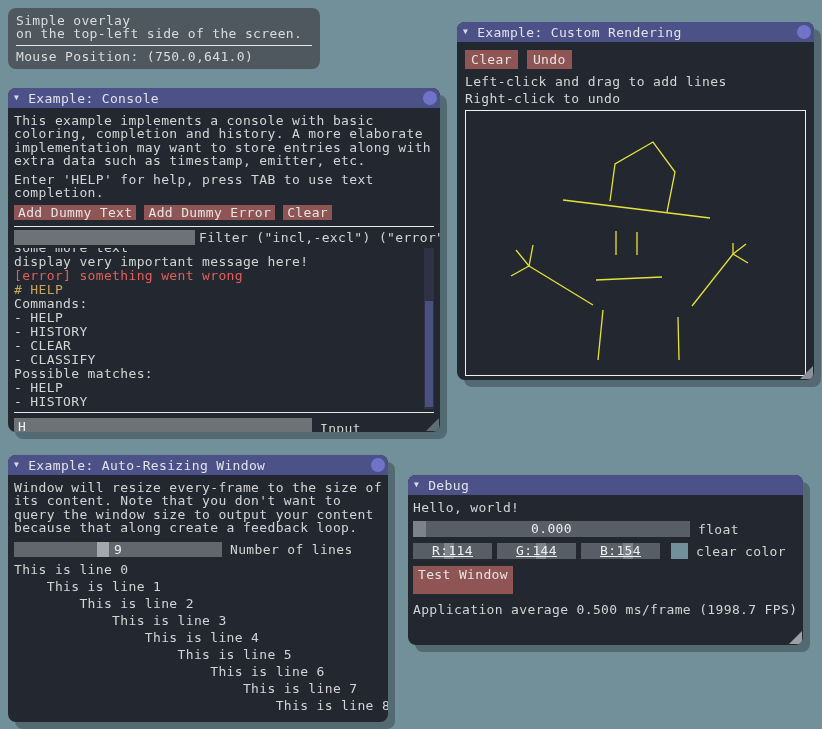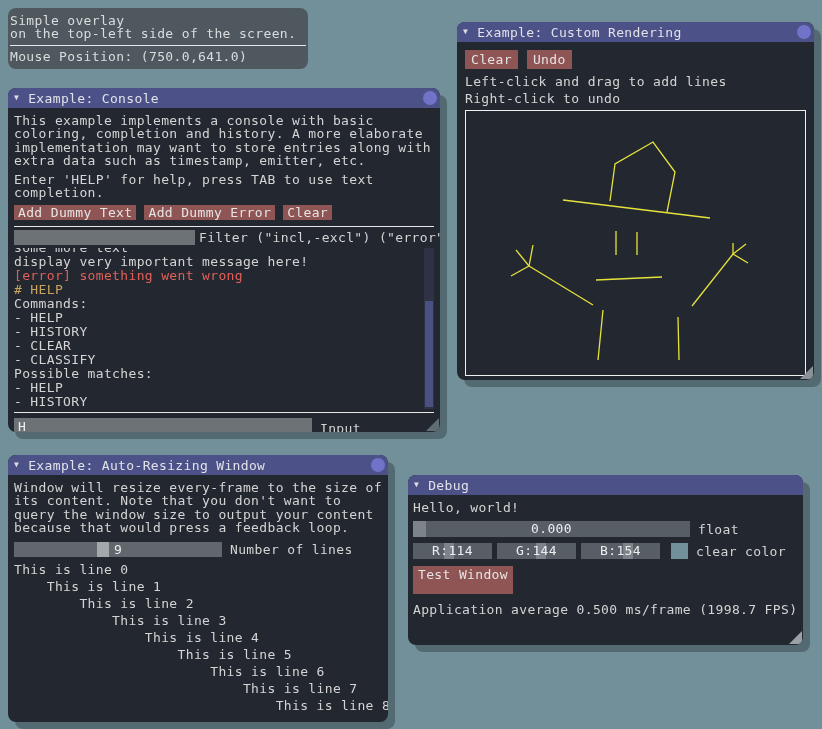--- a/index.html
+++ b/index.html
@@ -65,34 +65,34 @@
   .slider .grab { position:absolute; top:0; bottom:0; width:12px; background:#a3a8ac; }
   .slider .val {
     position:absolute; left:0; right:0; text-align:center; line-height:15px;
     color:#eceff0; z-index:2;
   }
   .slider.dark { background:#585e65; height:16px;padding-left:12px; }
   .slider.dark .grab { background:#7d838a; }
   .slider.dark .val { line-height:16px; }
   .drag-box { position:relative; height:16px; background:#585e65; margin-right:5px; width:79px; flex:none; }
   .drag-box .grab { position:absolute; top:0; bottom:0; width:10px; background:#7d838a; }
-  .drag-box .val { position:absolute; left:0; right:0; text-align:center; line-height:16px; color:#eceff0; z-index:2; }
+  .drag-box .val { position:absolute; left:0; right:0; text-align:center; line-height:16px; color:#eceff0; z-index:2;text-decoration:underline; }
 
   
   #autoresize-win { left:8px; top:455px; width:380px; height:267px; }
 
   
   #debug-win { left:408px; top:475px; width:395px; height:170px; }
   #debug-win .content { padding:6px 5px; }
   .swatch { width:17px; height:16px; background:#72909a; margin-left:6px; flex:none; }
 
   
   #overlay {
     position:absolute; left:8px; top:8px; width:296px; background:#4f585e;
-    border-radius:8px; padding:6px 2px; color:#dadddd;
+    border-radius:8px; padding:6px 8px; color:#dadddd;
   }
   #overlay .separator { background:#e6e9ea; margin:4px 0 4px; }
   .lbl { margin-left:8px; white-space:pre; }
 </style>
 </head>
 <body>
 
 <div class="screen">
 
   <div id="overlay">
@@ -179,21 +179,21 @@
   <div class="window" id="autoresize-win">
     <div class="titlebar">
       <span class="arrow">▼</span>
       <span>Example: Auto-Resizing Window</span>
       <span class="circlebtn"></span>
     </div>
     <div class="content">
       <div class="txt">Window will resize every-frame to the size of</div>
       <div class="txt">its content. Note that you don't want to</div>
       <div class="txt">query the window size to output your content</div>
-      <div class="txt">because that would press a feedback loop.</div>
+      <div class="txt">because that along create a feedback loop.</div>
       <div class="row" style="margin-top:7px">
         <span class="slider" style="width:208px" id="lines-slider">
           <span class="grab" style="left: calc(42.1% - 5.052px);"></span>
           <span class="val">9</span>
         </span>
         <span class="lbl">Number of lines</span>
       </div>
       <div id="ar-lines" style="margin-top:4px">
           <div class="item-txt">This is line 0</div>
           <div class="item-txt">    This is line 1</div>

